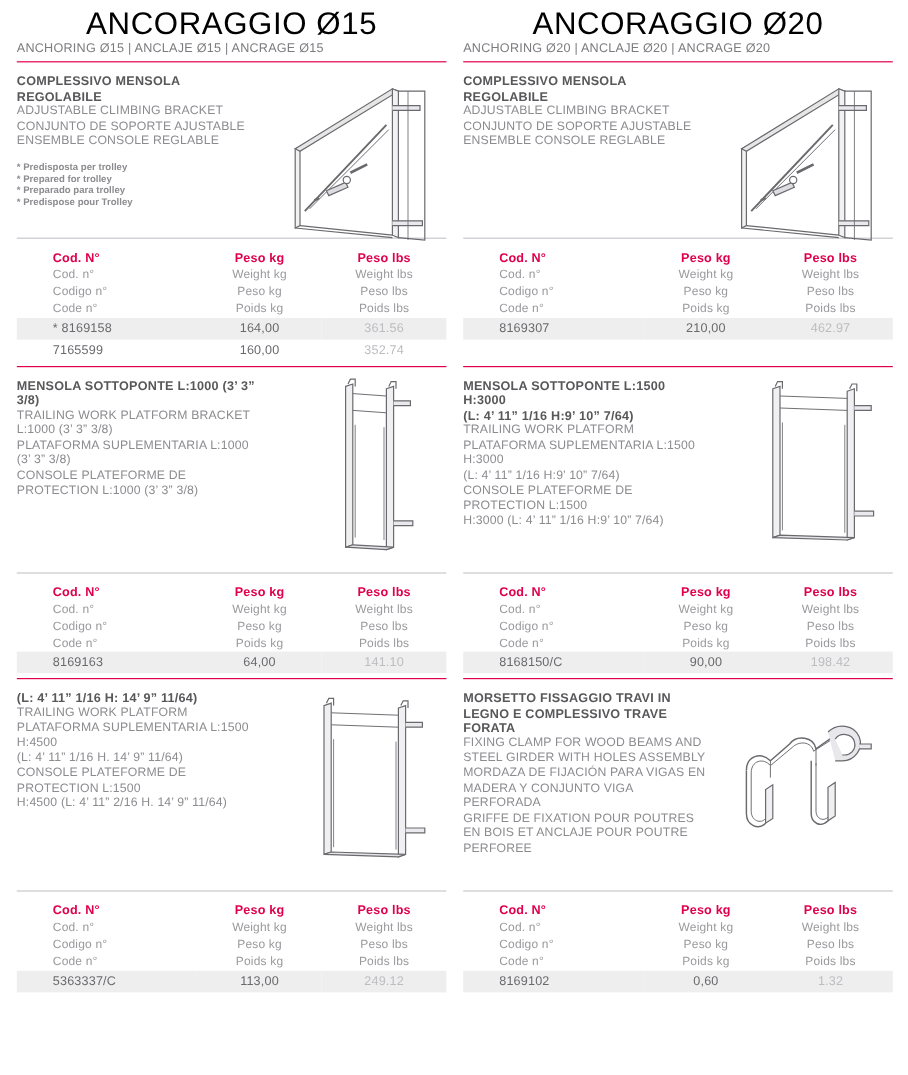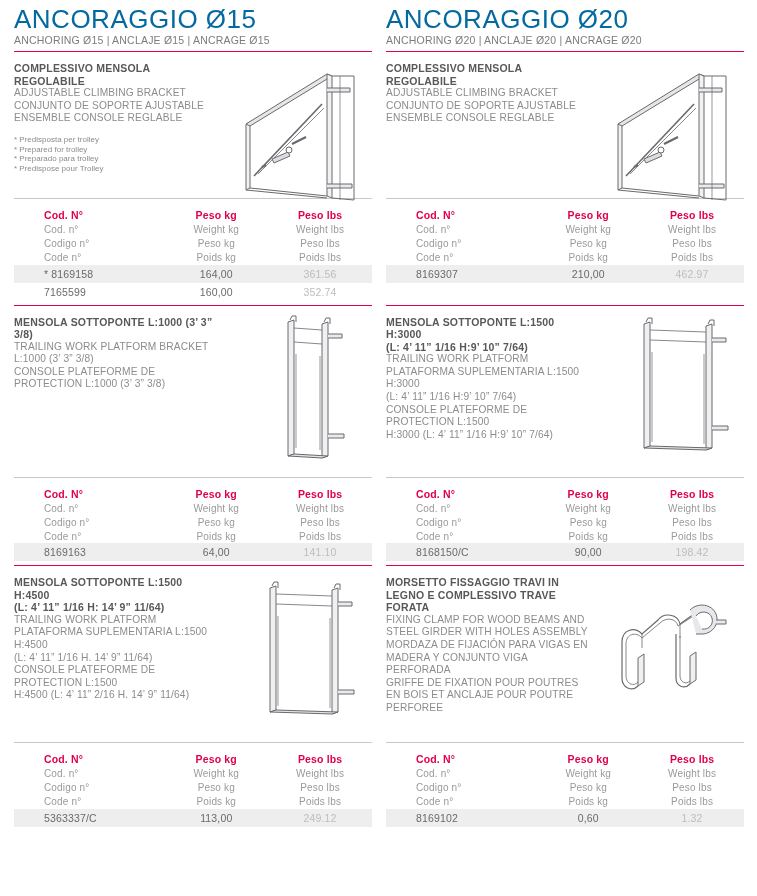--- a/index.html
+++ b/index.html
@@ -19,25 +19,26 @@
     top: 0;
     width: 358px;
   }
   .col-left  { left: 14px; }
   .col-right { left: 386px; }
 
   
   .col-title {
     font-size: 26px;
     letter-spacing: 0.5px;
-    color: #0369a1;
+    color: #000000;
     font-weight: normal;
     line-height: 30px;
     padding: 4px 0 0 0;
     white-space: nowrap;
+    text-align: center;
   }
   .col-subtitle {
     font-size: 10.5px;
     color: #7c7c80;
     letter-spacing: 0.2px;
     padding-bottom: 5px;
     white-space: nowrap;
   }
   .rule-red {
     border: none;
@@ -69,20 +70,21 @@
     font-size: 10.2px;
     color: #8c8c90;
     line-height: 12.6px;
     letter-spacing: 0.15px;
   }
   .p-note {
     margin-top: 10px;
     font-size: 8px;
     color: #8c8c90;
     line-height: 9.6px;
+    font-weight: bold;
   }
 
   
   .art {
     position: absolute;
     right: 0;
     top: 0;
   }
   .art svg { display: block; }
 
@@ -207,20 +209,21 @@
         </table>
       </div>
       <hr class="rule-red" style="margin-top:4px;">
     </div>
 
     <div class="product">
       <div class="prod-inner" style="min-height:155px;">
         <div class="prod-text">
           <div class="p-title">MENSOLA SOTTOPONTE L:1000 (3’ 3” 3/8)</div>
           <div class="p-sub">TRAILING WORK PLATFORM BRACKET L:1000 (3’ 3” 3/8)</div>
+          <div class="p-sub">PLATAFORMA SUPLEMENTARIA L:1000 (3’ 3” 3/8)</div>
           <div class="p-sub">CONSOLE PLATEFORME DE PROTECTION L:1000 (3’ 3” 3/8)</div>
         </div>
         <div class="art" style="top:0px; right:14px;">
           <svg width="90" height="155" viewBox="0 0 90 155">
             <g stroke="#6a6a6e" stroke-width="1" fill="none">
               <path d="M20 8 L26 6 L26 140 L20 142 Z" fill="#f0f0f2"></path>
               <path d="M54 10 L60 8 L60 142 L54 144 Z" fill="#f0f0f2"></path>
               <path d="M20 142 L54 144 L60 142 L26 140 Z" fill="#e4e4e8"></path>
               <path d="M26 14 L54 16" stroke-width="0.8"></path>
               <path d="M26 28 L54 30" stroke-width="0.8"></path>
@@ -270,21 +273,20 @@
             </tr>
           </tbody>
         </table>
       </div>
       <hr class="rule-red" style="margin-top:4px;">
     </div>
 
     <div class="product">
       <div class="prod-inner" style="min-height:160px;">
         <div class="prod-text">
-          <div class="p-title">MENSOLA SOTTOPONTE L:1500 H:4500</div>
           <div class="p-title">(L: 4’ 11” 1/16 H: 14’ 9” 11/64)</div>
           <div class="p-sub">TRAILING WORK PLATFORM</div>
           <div class="p-sub">PLATAFORMA SUPLEMENTARIA L:1500 H:4500</div>
           <div class="p-sub">(L: 4’ 11” 1/16 H. 14’ 9” 11/64)</div>
           <div class="p-sub">CONSOLE PLATEFORME DE PROTECTION L:1500</div>
           <div class="p-sub">H:4500 (L: 4’ 11” 2/16 H. 14’ 9” 11/64)</div>
         </div>
         <div class="art" style="top:4px; right:10px;">
           <svg width="110" height="150" viewBox="0 0 110 150">
             <g stroke="#6a6a6e" stroke-width="1" fill="none">

